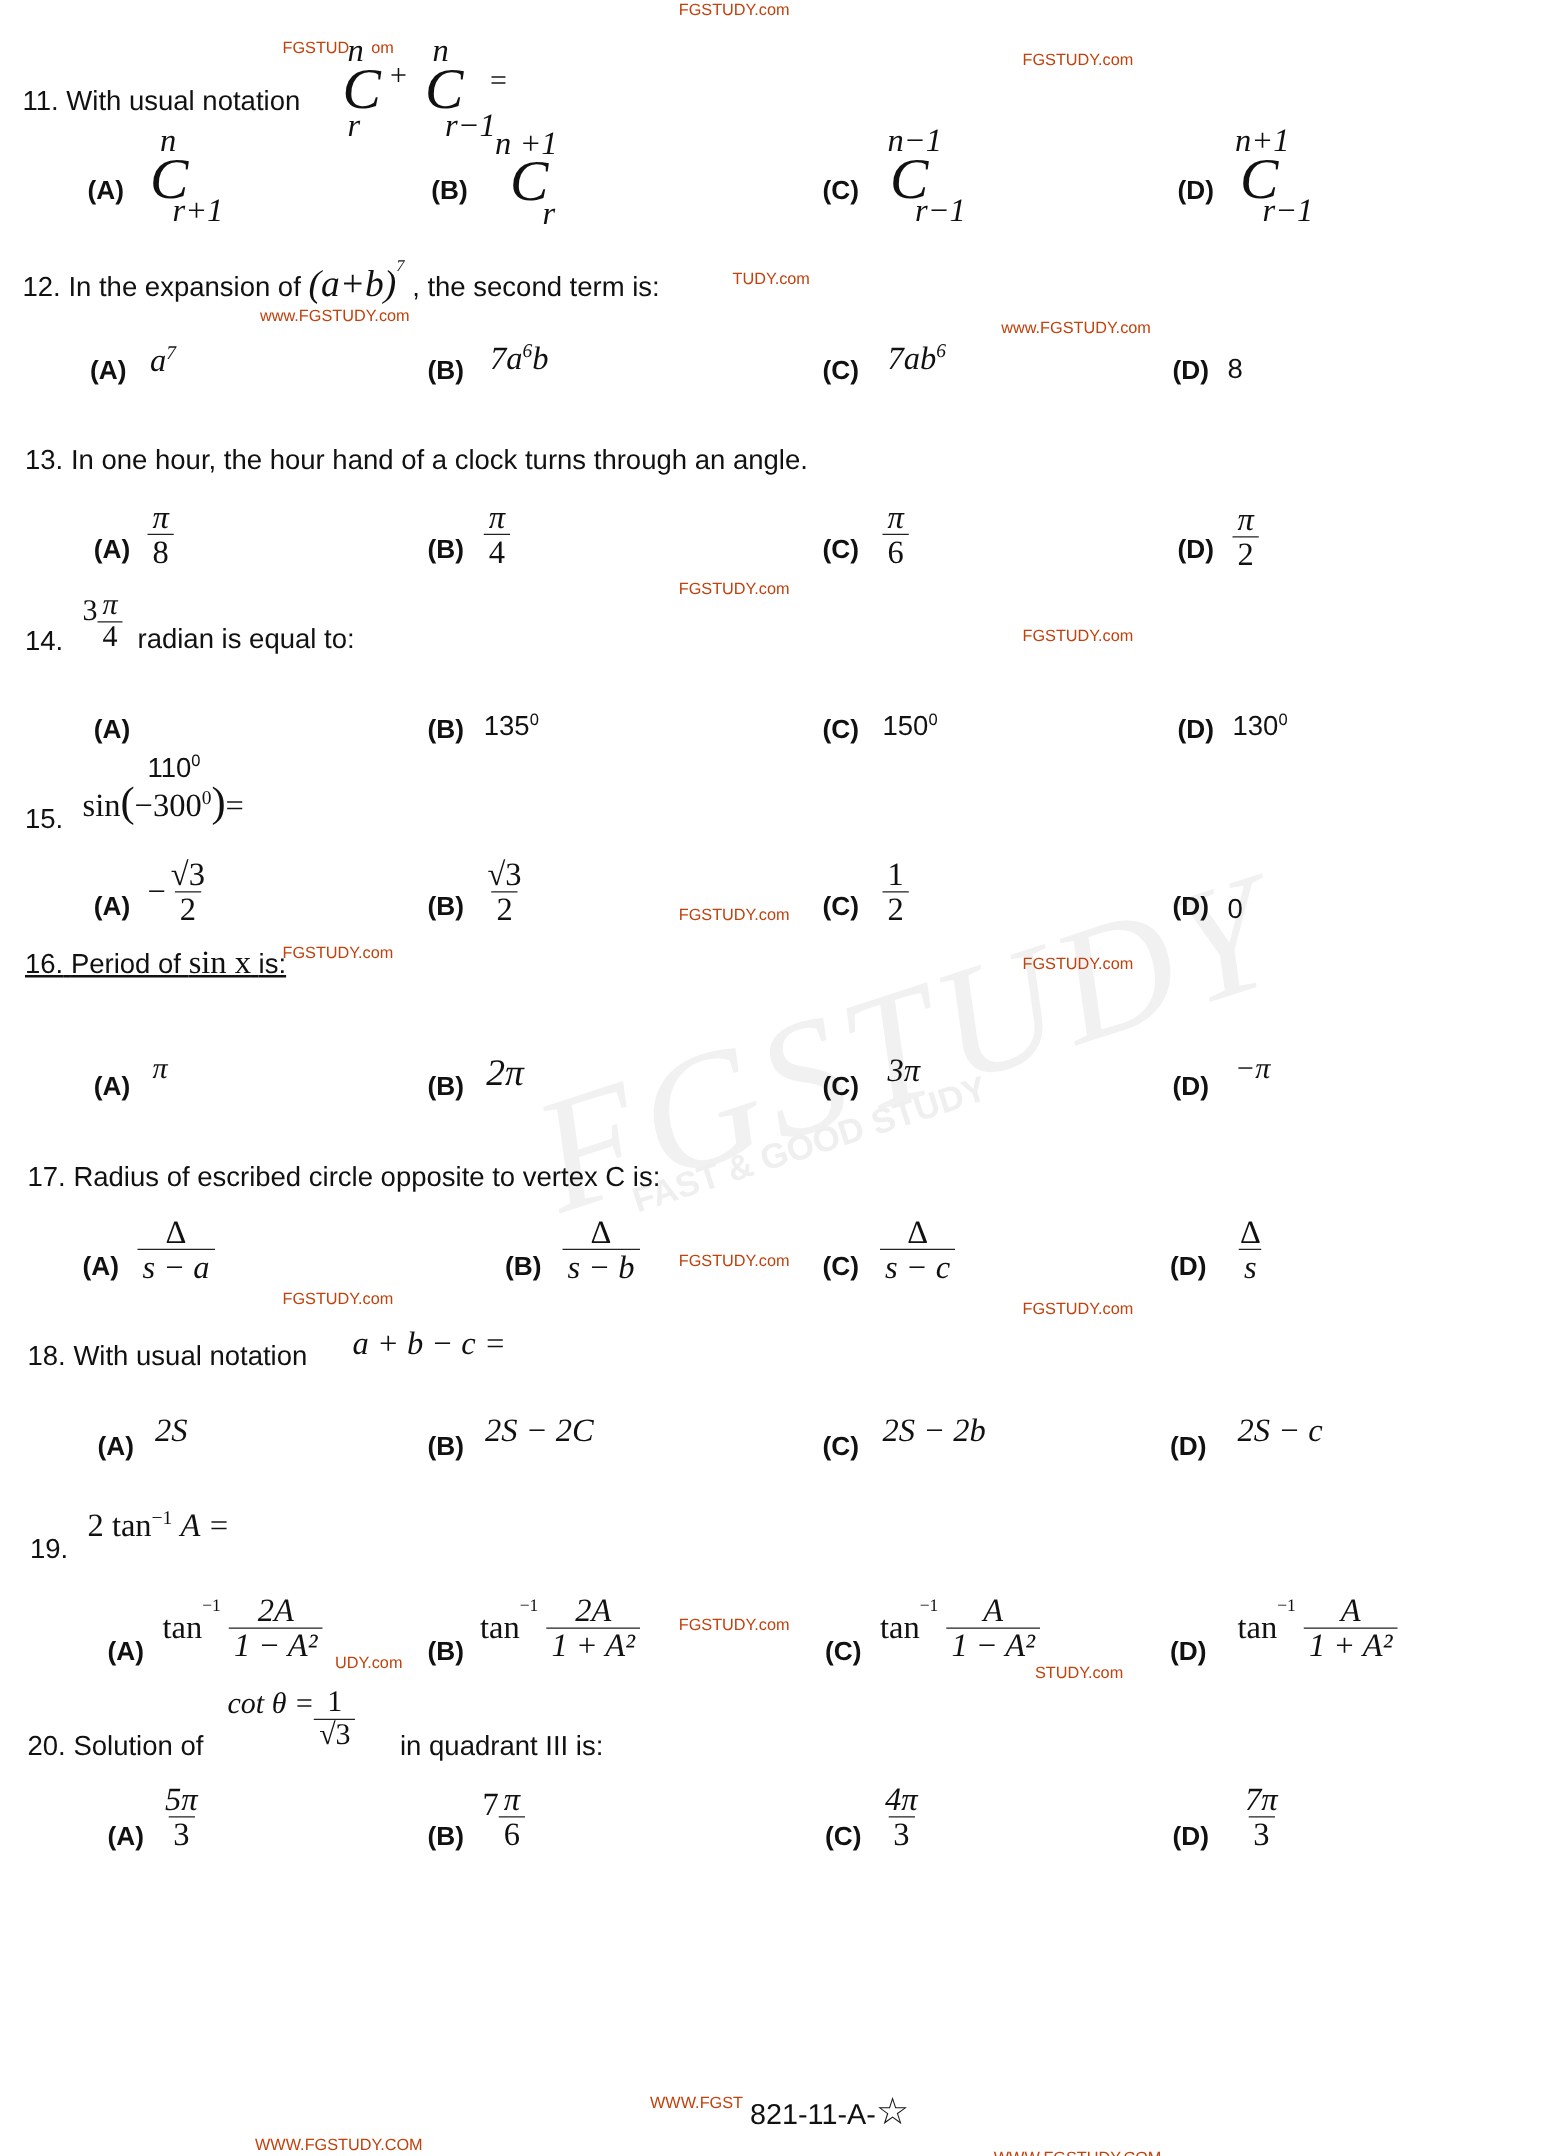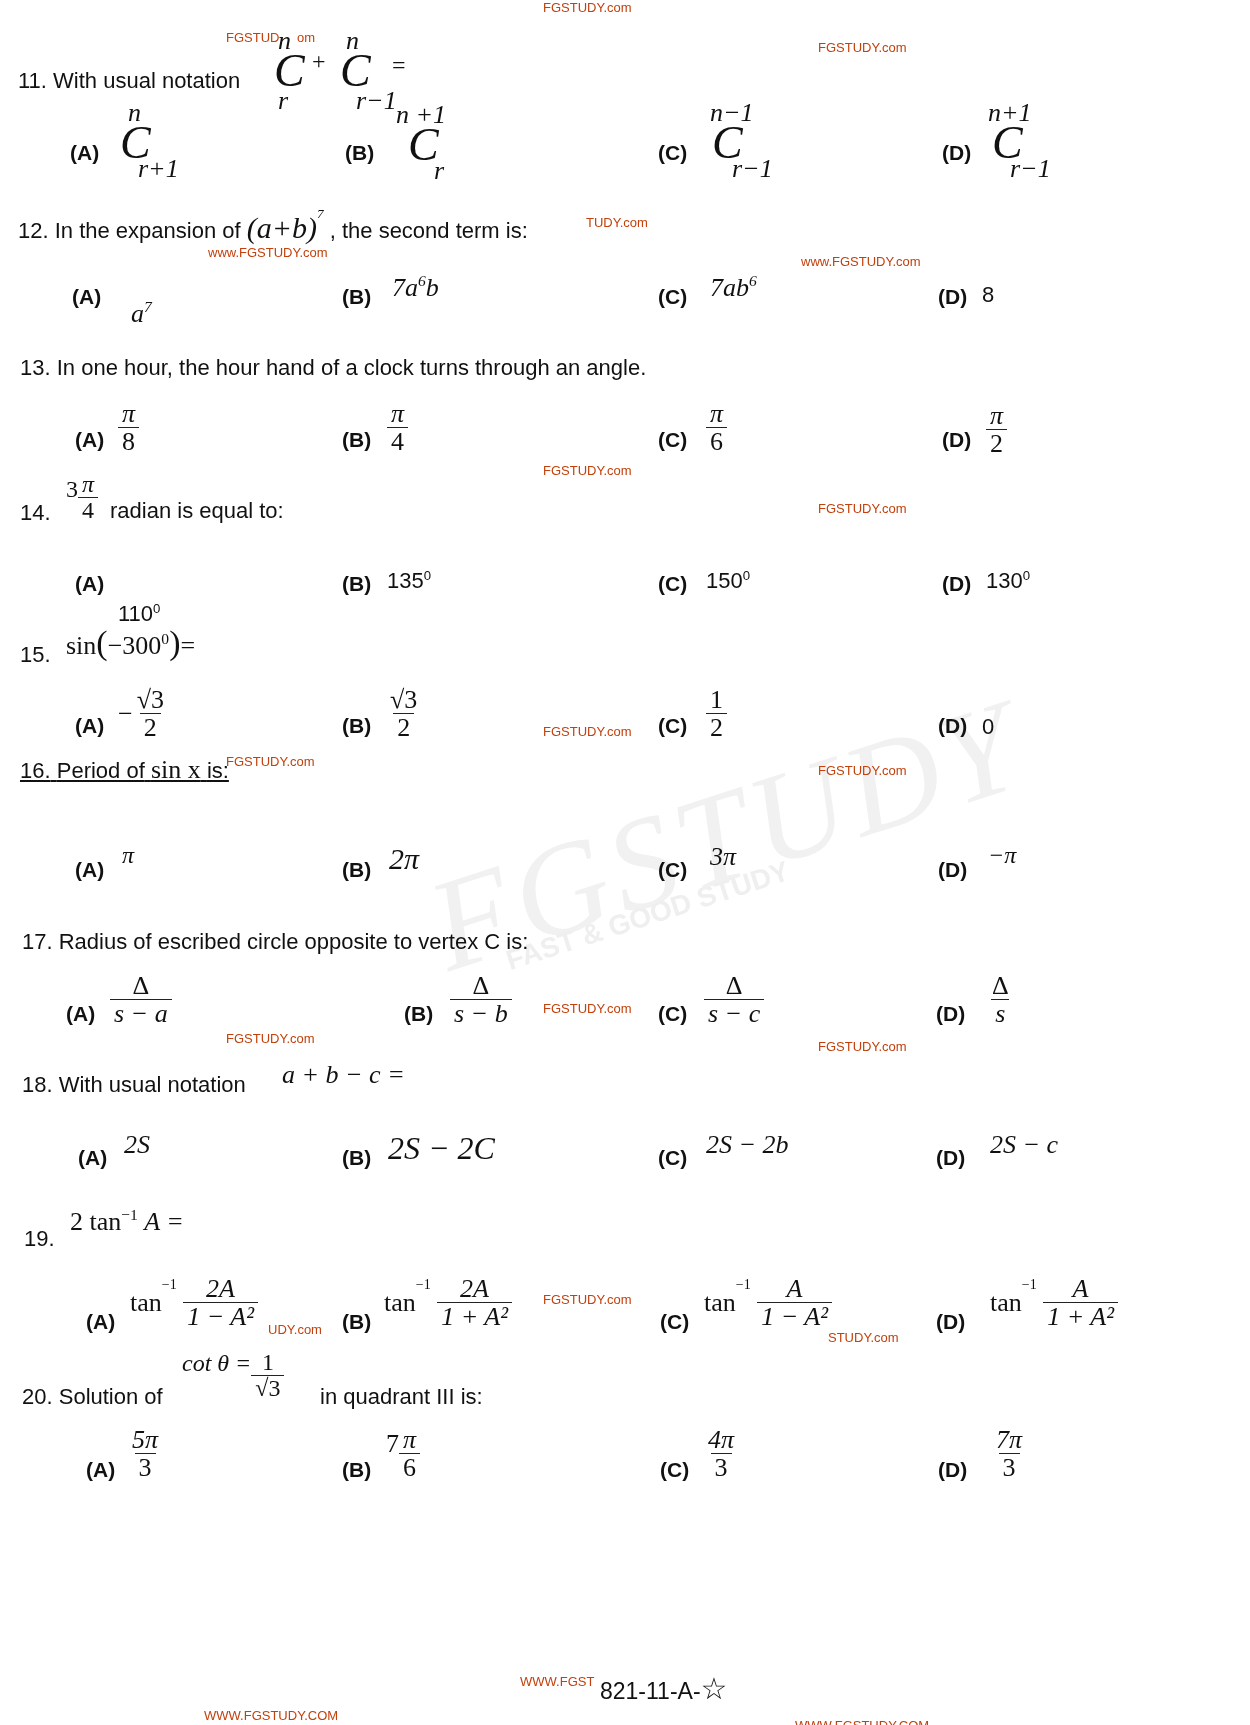--- a/index.html
+++ b/index.html
@@ -84,21 +84,21 @@
       <span>12.</span>
       <span>In the expansion of</span>
       <span class="math" style="font-size:30px;">(a+b)</span><sup class="math" style="position:relative;top:-12px;">7</sup>
       <span>, the second term is:</span>
     </div>
     <div class="wm" style="left:586px;top:215px;">TUDY.com</div>
     <div class="wm" style="left:208px;top:245px;">www.FGSTUDY.com</div>
     <div class="wm" style="left:801px;top:254px;">www.FGSTUDY.com</div>
 
     <div class="lbl" style="left:72px;top:285px;">(A)</div>
-    <div class="opt math" style="left:131px;top:274px;margin-top:24px;"><span>a</span><sup>7</sup></div>
+    <div class="opt math" style="left:120px;top:274px;"><span>a</span><sup>7</sup></div>
     <div class="lbl" style="left:342px;top:285px;">(B)</div>
     <div class="opt math" style="left:392px;top:272px;"><span>7a</span><sup>6</sup><span>b</span></div>
     <div class="lbl" style="left:658px;top:285px;">(C)</div>
     <div class="opt math" style="left:710px;top:272px;"><span>7ab</span><sup>6</sup></div>
     <div class="lbl" style="left:938px;top:285px;">(D)</div>
     <div class="opt" style="left:982px;top:282px;font-size:22px;font-family:'Liberation Sans',sans-serif;">8</div>
   </div>
 
   <div>
     <div class="qtext" style="left:20px;top:355px;">
@@ -223,21 +223,21 @@
   <div>
     <div class="qtext" style="left:22px;top:1072px;">
       <span>18.</span>
       <span>With usual notation</span>
     </div>
     <div class="opt math" style="left:282px;top:1060px;font-size:26px;">a + b − c =</div>
 
     <div class="lbl" style="left:78px;top:1146px;">(A)</div>
     <div class="opt math" style="left:124px;top:1130px;font-size:26px;">2S</div>
     <div class="lbl" style="left:342px;top:1146px;">(B)</div>
-    <div class="opt math" style="left:388px;top:1130px;font-size:32px;">2S − 2C</div>
+    <div class="opt math" style="left:388px;top:1130px;font-size:26px;">2S − 2C</div>
     <div class="lbl" style="left:658px;top:1146px;">(C)</div>
     <div class="opt math" style="left:706px;top:1130px;font-size:26px;">2S − 2b</div>
     <div class="lbl" style="left:936px;top:1146px;">(D)</div>
     <div class="opt math" style="left:990px;top:1130px;font-size:26px;">2S − c</div>
   </div>
 
   <div>
     <div class="qtext" style="left:24px;top:1226px;">19.</div>
     <div class="opt mathr" style="left:70px;top:1206px;font-size:26px;"><span>2 tan</span><sup>−1</sup> <span class="math">A =</span></div>
 

